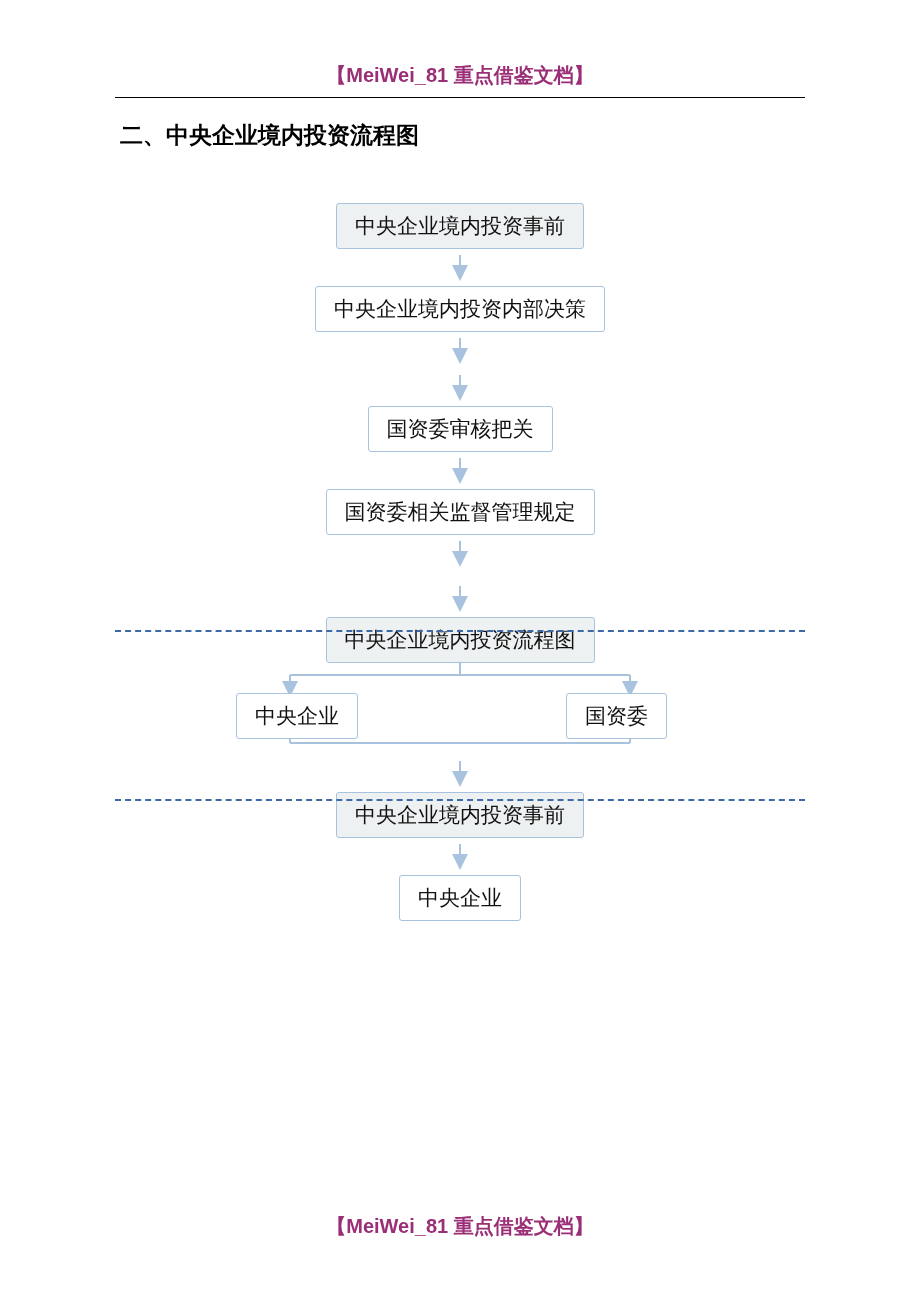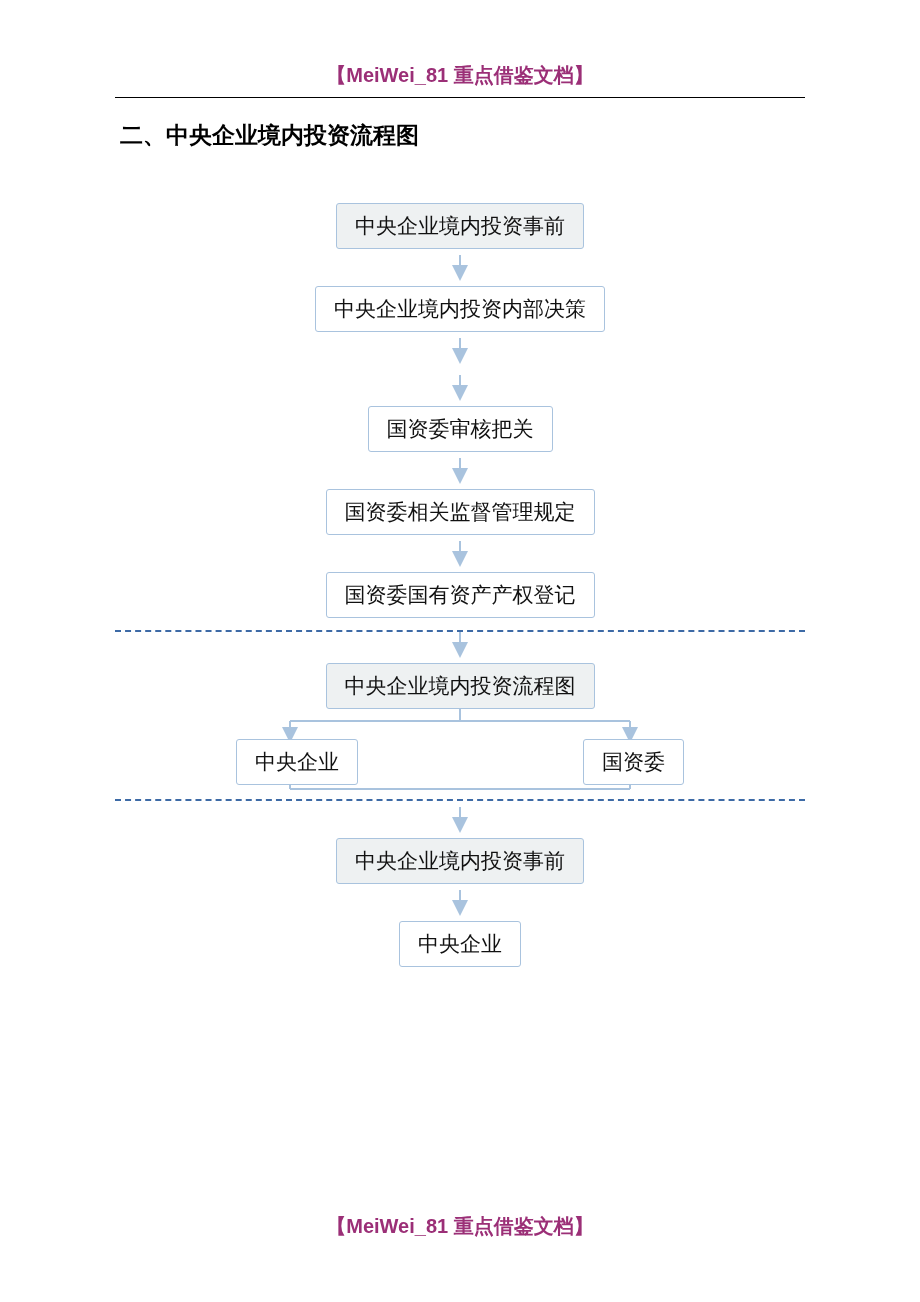--- a/index.html
+++ b/index.html
@@ -69,21 +69,21 @@
     position: relative;
     width: 480px;
     height: 70px;
   }
   .split-wrap svg { position: absolute; left: 0; top: 0; }
   .split-box-left, .split-box-right {
     position: absolute;
     top: 30px;
   }
   .split-box-left { left: 16px; }
-  .split-box-right { right: 16px; }
+  .split-box-right { right: 33px; }
   .footer-wrap {
     position: absolute;
     bottom: 62px;
     width: 100%;
     text-align: center;
   }
   .doc-footer {
     color: #9b2f77;
     font-size: 20px;
     font-weight: bold;
@@ -129,21 +129,20 @@
     <svg width="20" height="26">
         <line x1="10" y1="0" x2="10" y2="18" stroke="#a9c3de" stroke-width="2" marker-end="url(#ah1)"></line>
       </svg>
   </div>
   <div class="box">国资委相关监督管理规定</div>
   <div class="arrow">
     <svg width="20" height="26">
         <line x1="10" y1="0" x2="10" y2="18" stroke="#a9c3de" stroke-width="2" marker-end="url(#ah1)"></line>
       </svg>
   </div>
-  <div class="box">国资委国有资产产权登记</div>
 
   <hr class="dashed-divider" style="top:630px">
 
   <div class="arrow" style="margin-top:14px">
     <svg width="20" height="26">
         <line x1="10" y1="0" x2="10" y2="18" stroke="#a9c3de" stroke-width="2" marker-end="url(#ah1)"></line>
       </svg>
   </div>
 
   <div class="box shaded">中央企业境内投资流程图</div>

